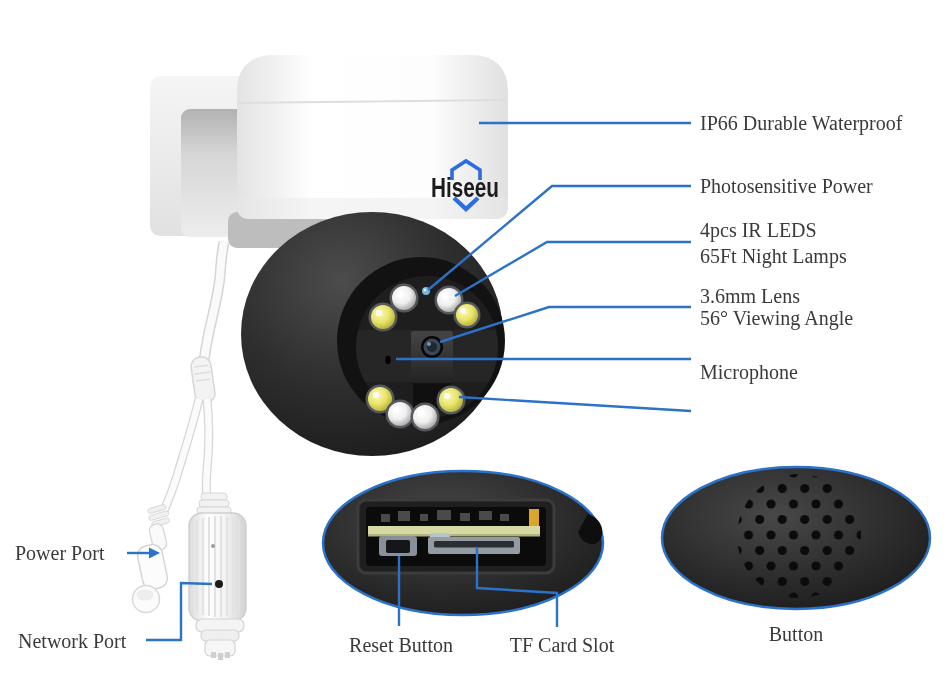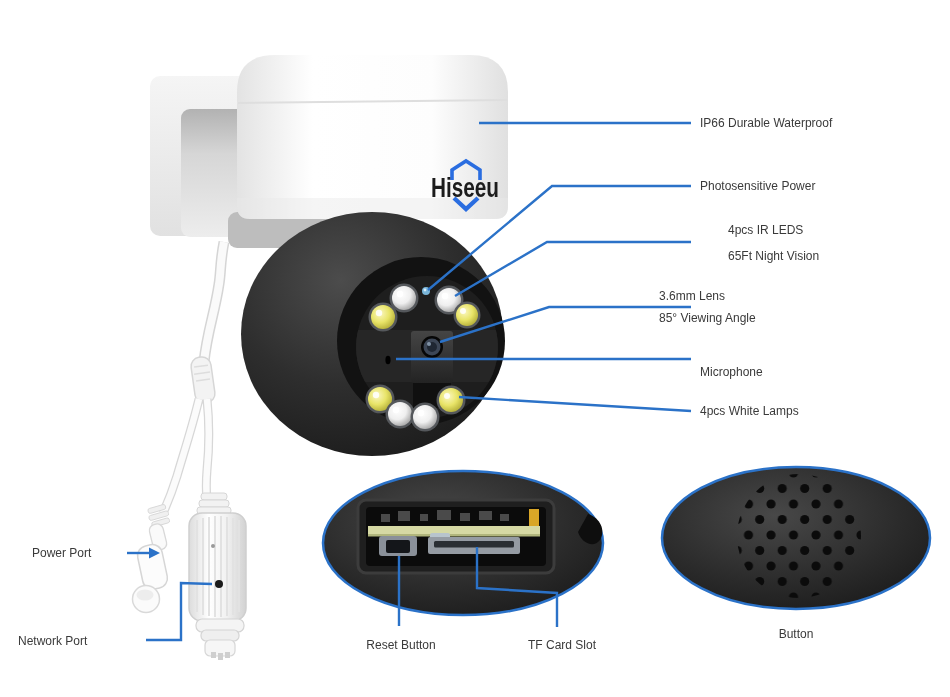--- a/index.html
+++ b/index.html
@@ -1,20 +1,20 @@
 <!DOCTYPE html>
 <html><head>
 <meta charset="utf-8">
 <style>
   html,body{margin:0;padding:0;background:#ffffff;}
   #stage{position:relative;width:950px;height:697px;background:#ffffff;overflow:hidden;
          font-family:"Liberation Sans",sans-serif;}
   #art{position:absolute;left:0;top:0;}
-  .lbl{position:absolute;font-size:12px;line-height:24px;color:#3a3a3a;white-space:nowrap;}
-  .lbl.two{line-height:26px;margin-left:28px;}
+  .lbl{position:absolute;font-size:20px;line-height:24px;color:#3a3a3a;white-space:nowrap;font-family:Liberation Serif, serif;}
+  .lbl.two{line-height:26px;}
   .lbl.two-tight{line-height:22px;}
   .lbl.center{transform:translateX(-50%);}
 </style>
 </head>
 <body>
 
 <div id="stage">
 
 <svg id="art" width="950" height="697" viewBox="0 0 950 697">
   <defs>
@@ -251,29 +251,28 @@
     <path d="M 399,556 V 626"></path>
     <path d="M 477,547 V 588 L 557,593 V 627"></path>
   </g>
   <polygon points="149,547.5 160,553 149,558.5" fill="#2b72c8"></polygon>
 </svg>
 
 <div class="lbl" style="left:700px;top:111px">IP66 Durable Waterproof</div>
 <div class="lbl" style="left:700px;top:174px">Photosensitive Power</div>
 <div class="lbl two" style="left:700px;top:217px">
   <div>4pcs IR LEDS</div>
-  <div>65Ft Night Vision</div>
+  <div>65Ft Night Lamps</div>
 </div>
-<div class="lbl two-tight" style="left:659px;top:285px">
+<div class="lbl two-tight" style="left:700px;top:285px">
   <div>3.6mm Lens</div>
-  <div>85° Viewing Angle</div>
+  <div>56° Viewing Angle</div>
 </div>
 <div class="lbl" style="left:700px;top:360px">Microphone</div>
-<div class="lbl" style="left:700px;top:399px">4pcs White Lamps</div>
-
-<div class="lbl" style="left:32px;top:541px">Power Port</div>
+
+<div class="lbl" style="left:15px;top:541px">Power Port</div>
 <div class="lbl" style="left:18px;top:629px">Network Port</div>
 
 <div class="lbl center" style="left:401px;top:633px">Reset Button</div>
 <div class="lbl center" style="left:562px;top:633px">TF Card Slot</div>
 <div class="lbl center" style="left:796px;top:622px">Button</div>
 
 </div>
 
 </body></html>

